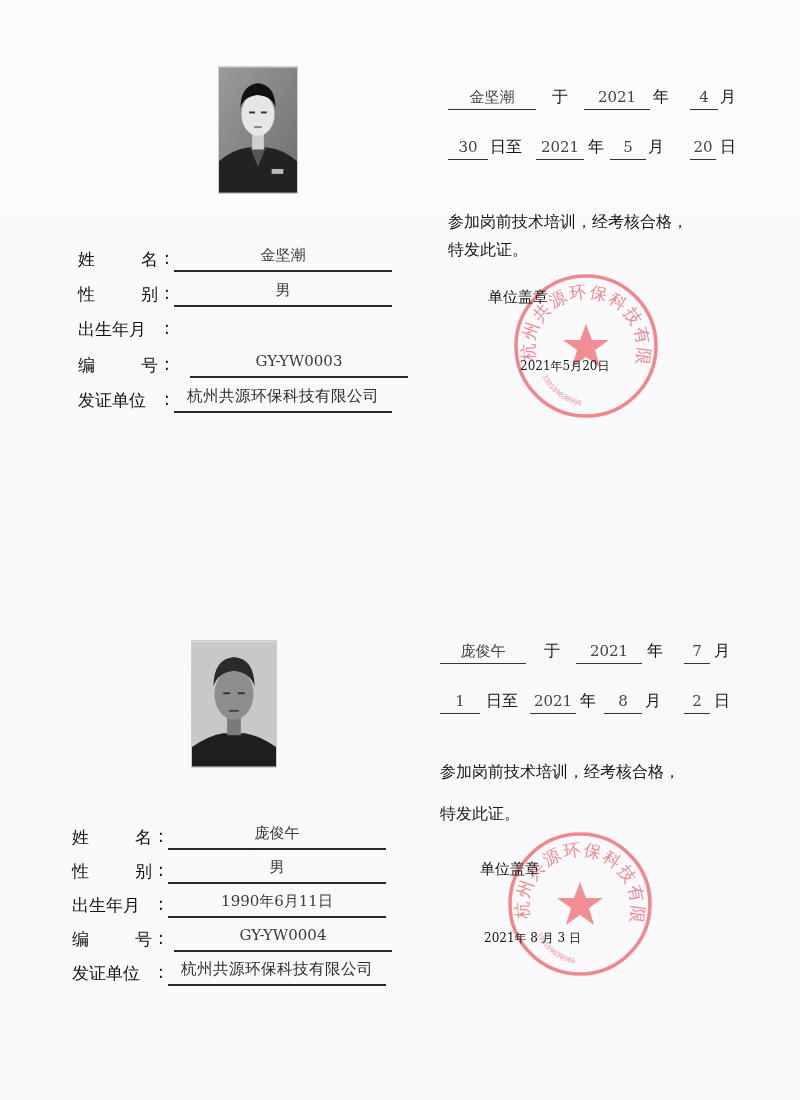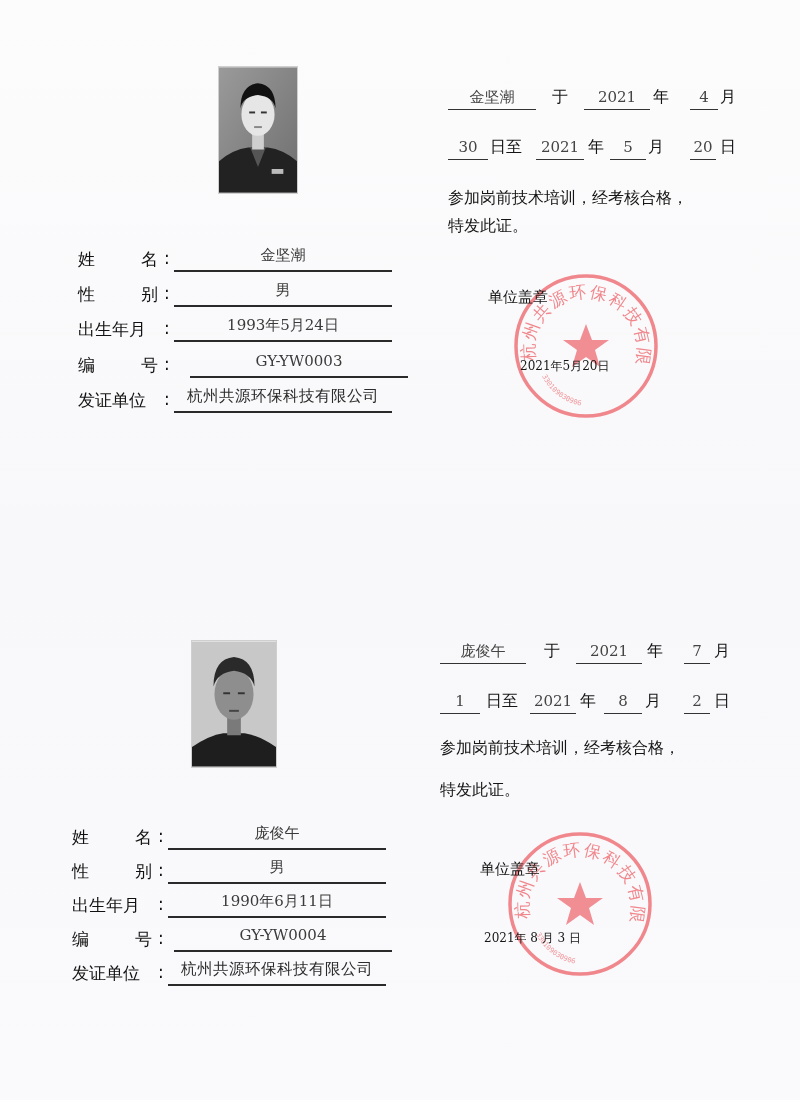--- a/index.html
+++ b/index.html
@@ -49,20 +49,21 @@
       font-size: 15px;
       line-height: 26px;
       color: #3a3a3a;
     }
     .field-value.org { font-family: "DejaVu Sans", sans-serif; font-size: 15.5px; letter-spacing: 0.5px; color: #2b2b2b; }
 
     .cert-text {
       position: absolute;
       font-size: 16px;
       color: #151515;
+      margin-top: 24px;
     }
     .line-row {
       position: absolute;
       height: 28px;
       font-size: 16px;
       white-space: nowrap;
     }
     .blank {
       position: absolute;
       top: 0;
@@ -148,21 +149,20 @@
         <span class="colon">:</span>
       </div>
       <div class="field-value" style="left:96px; width:218px;">男</div>
     </div>
 
     <div class="field-row" style="left:78px; top:312px; width:316px;">
       <div class="field-label">
         <span class="lbl-text">出生年月</span>
         <span class="colon">:</span>
       </div>
-      <div class="field-value" style="left:96px; width:218px;">1993年5月24日</div>
     </div>
 
     <div class="field-row" style="left:78px; top:348px; width:316px;">
       <div class="field-label">
         <span class="lbl-text">
             <span>编</span>
             <span>号</span>
           </span>
         <span class="colon">:</span>
       </div>

